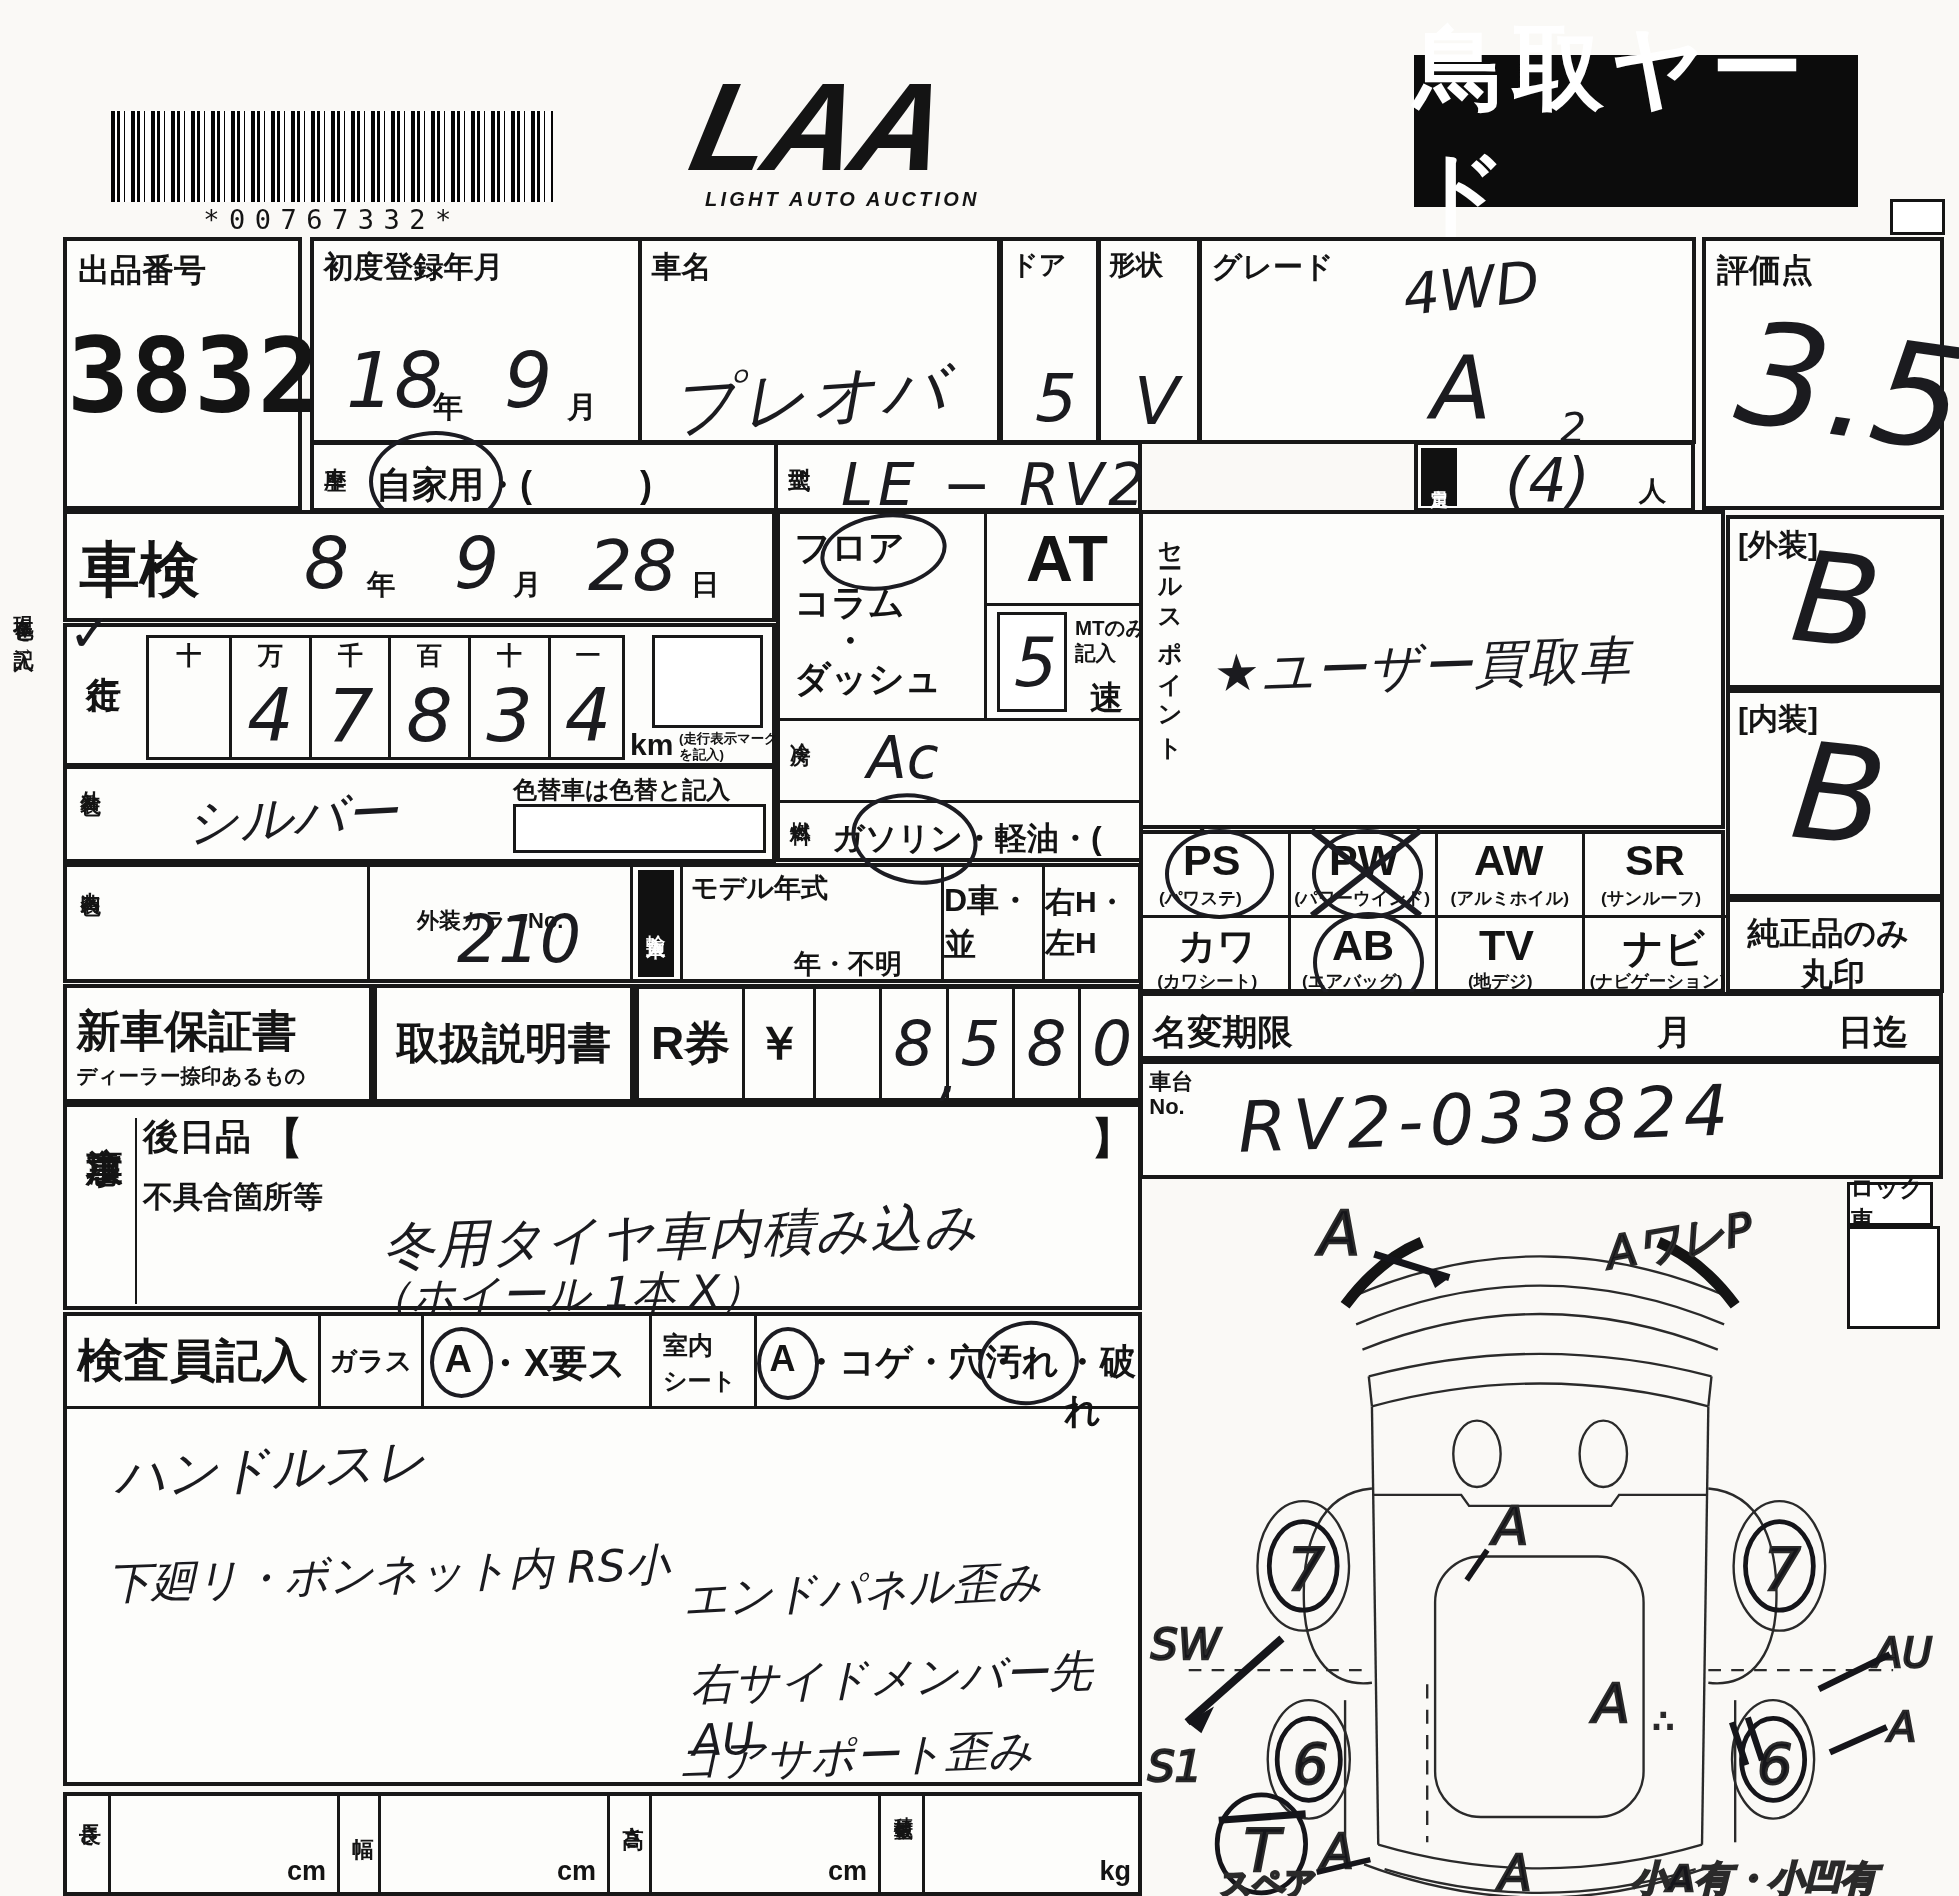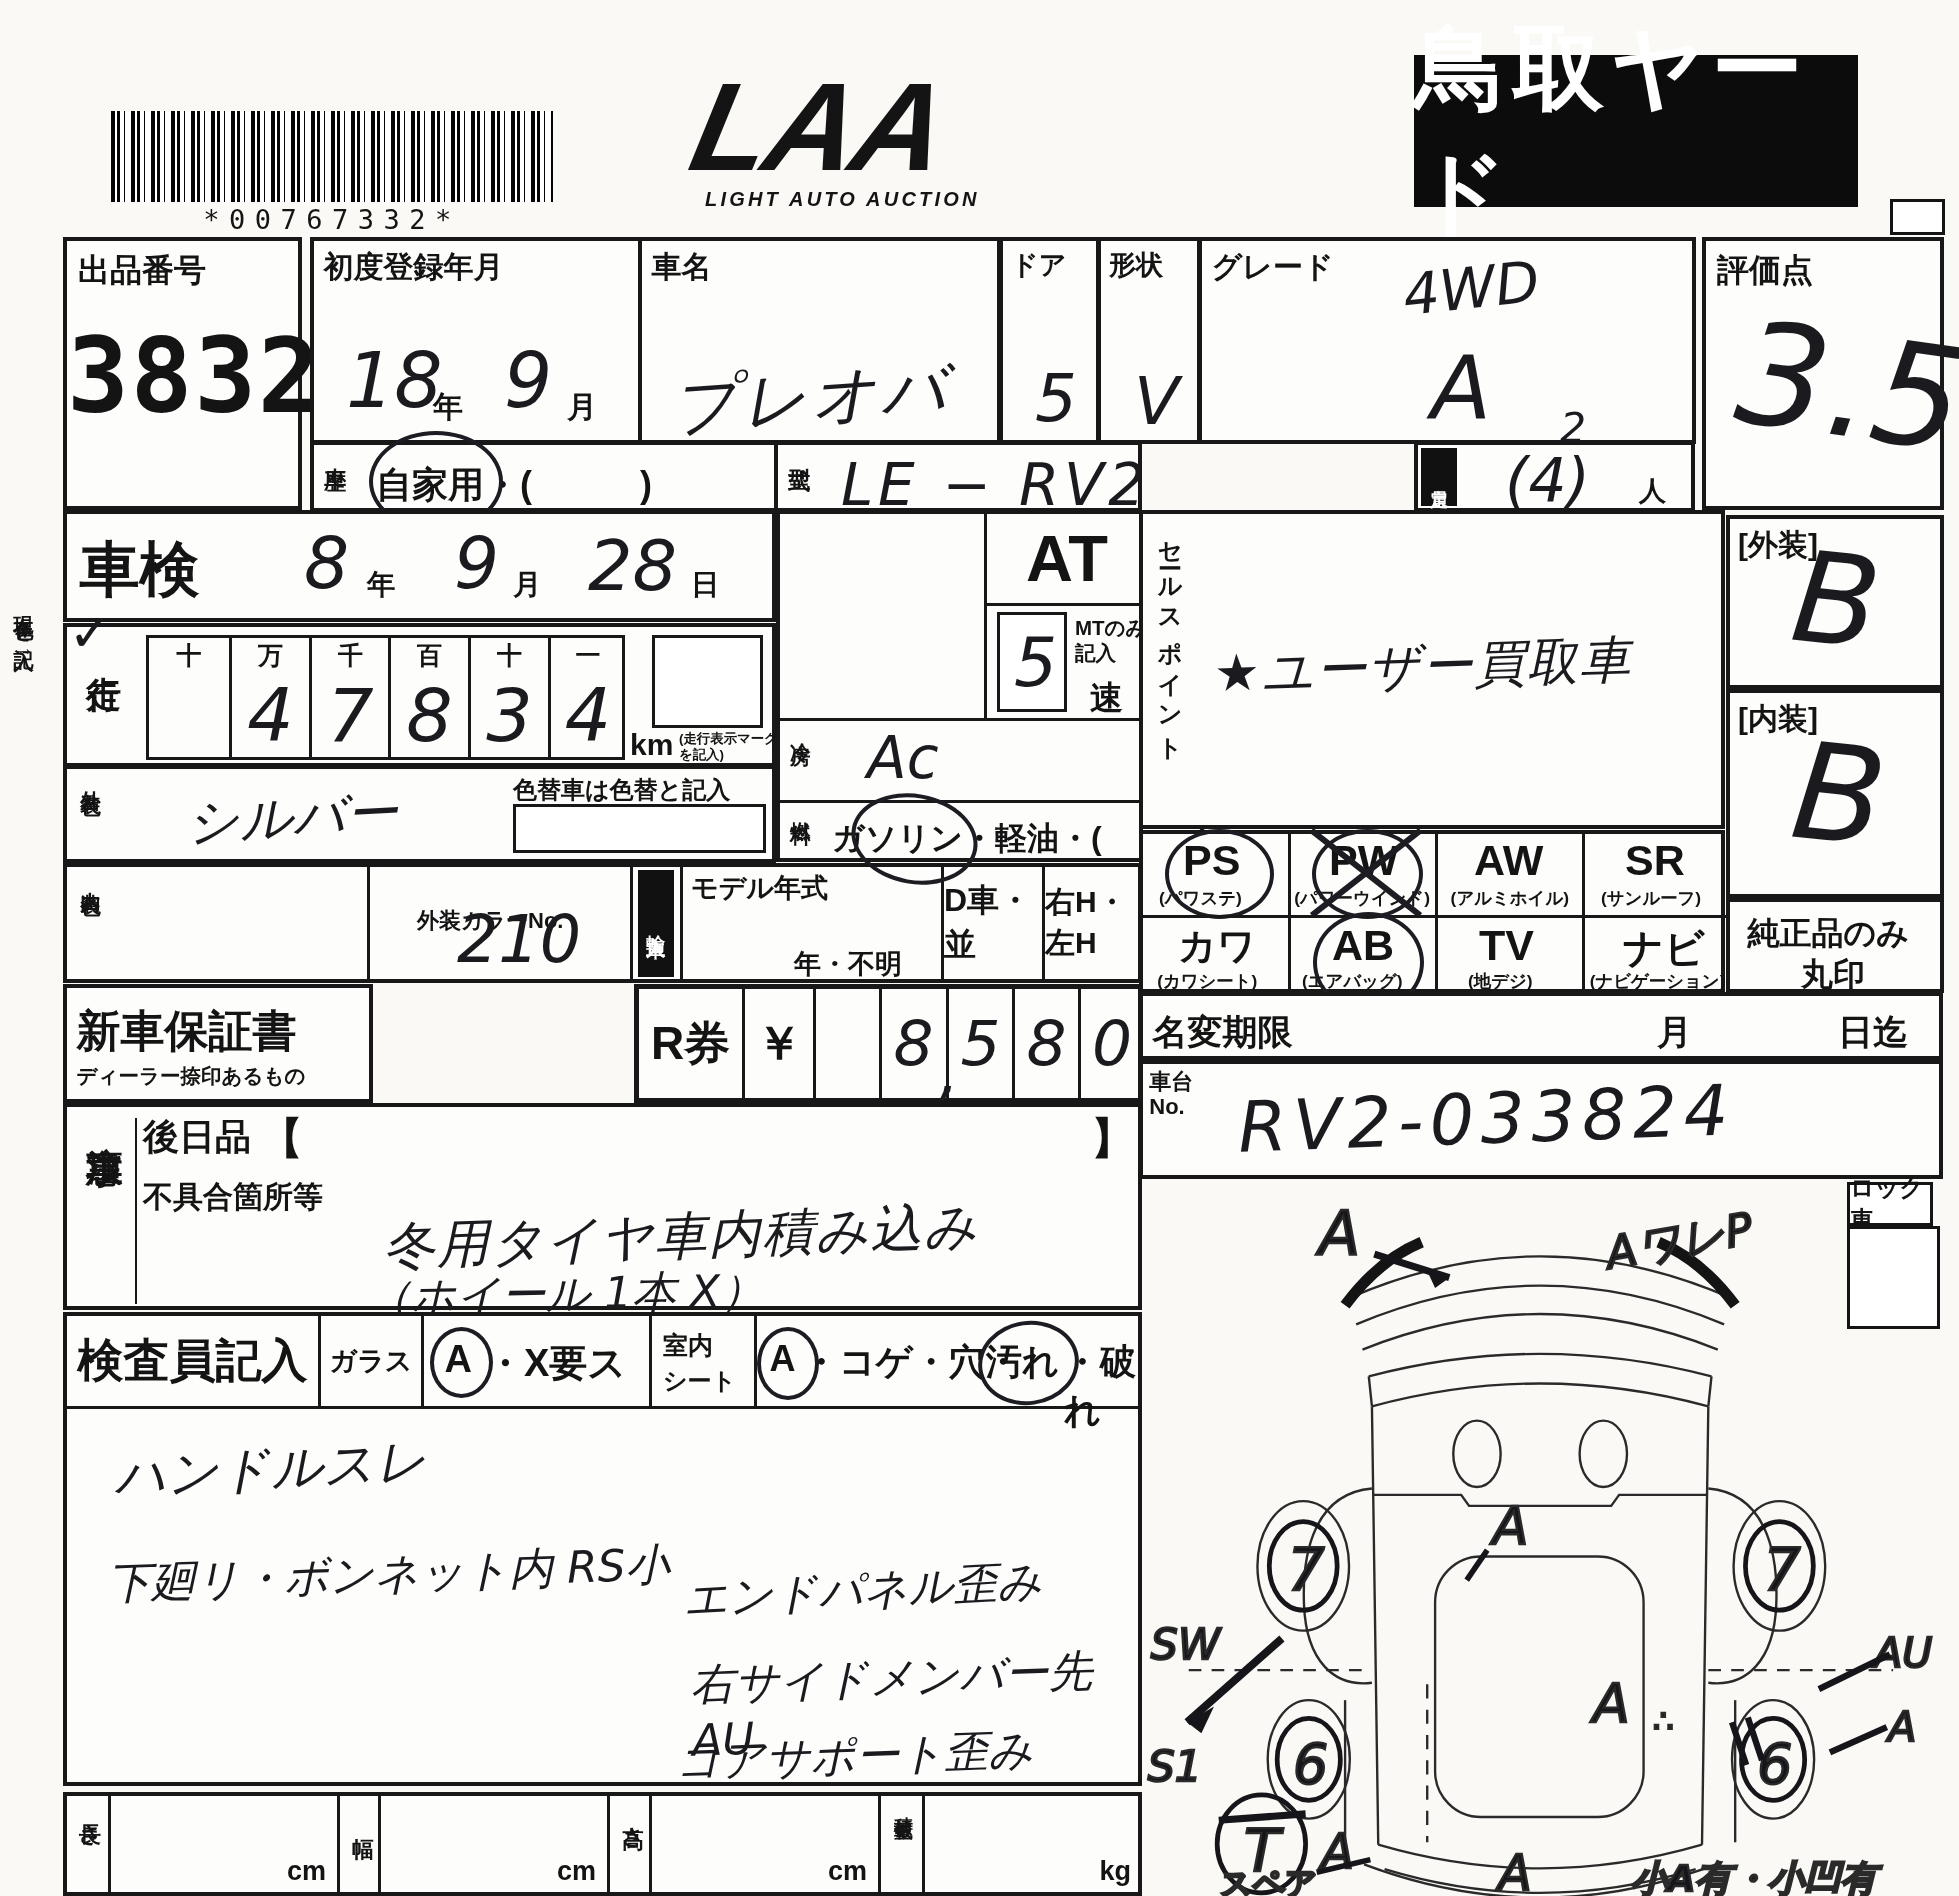--- a/index.html
+++ b/index.html
@@ -145,20 +145,27 @@
     </div>
     <div class="cell" style="left:613px;top:0;width:261px;height:100%;">
       <div class="abs lbl" style="left:8px;top:3.2px;font-size:27px;">モデル年式</div>
       <div class="abs lbl" style="left:111px;top:79px;font-size:27px;">年・不明</div>
     </div>
     <div class="cell flexc lbl" style="left:874px;top:0;width:101px;height:100%;font-size:32px;">D車・並</div>
     <div class="cell flexc lbl" style="left:975px;top:0;width:100px;height:100%;font-size:30px;">右H・左H</div>
   </div>
 
   <div class="box" style="left:776px;top:510px;width:367px;height:352px;">
+    <div class="abs" style="left:0;top:0;width:204px;height:204px;">
+      <div class="abs lbl" style="left:14.2px;top:9.5px;font-size:36px;">フロア</div>
+      <div class="oval" style="left:40px;top:0px;width:119px;height:68px;transform:rotate(-8deg);"></div>
+      <div class="abs lbl" style="left:14.2px;top:65px;font-size:36px;">コラム</div>
+      <div class="abs lbl" style="left:52px;top:103px;font-size:36px;">・</div>
+      <div class="abs lbl" style="left:14.2px;top:141px;font-size:36px;">ダッシュ</div>
+    </div>
     <div class="cell flexc" style="left:204px;top:0;width:163px;height:92px;border-bottom:3.2px solid #181818;">
       <span class="lbl" style="font-size:65px;font-weight:900;">AT</span>
     </div>
     <div class="cell" style="left:204px;top:92px;width:163px;height:112px;">
       <div class="abs" style="left:9.5px;top:6.3px;width:70px;height:100px;border:3.2px solid #181818;background:#fff;"></div>
       <div class="abs hw" style="left:27px;top:17.4px;font-size:68px;">5</div>
       <div class="abs lbl" style="left:88px;top:8px;font-size:20.5px;">MTのみ</div>
       <div class="abs lbl" style="left:88px;top:33px;font-size:20.5px;">記入</div>
       <div class="abs lbl" style="left:103px;top:70px;font-size:33px;">速</div>
     </div>
@@ -236,20 +243,23 @@
     <div class="abs lbl" style="left:695px;top:12.6px;font-size:35px;">日迄</div>
   </div>
   <div class="box" style="left:1139px;top:1060px;width:804px;height:119px;">
     <div class="abs lbl" style="left:6.3px;top:4.7px;width:49px;font-size:22px;line-height:25px;word-break:break-all;">車台No.</div>
     <div class="abs hw" style="left:95px;top:14.2px;font-size:70px;letter-spacing:6.3px;transform:rotate(-2deg);white-space:nowrap;">RV2-033824</div>
   </div>
 
   <div class="box" style="left:63px;top:984px;width:310px;height:119px;">
     <div class="abs lbl" style="left:9.5px;top:14.2px;font-size:44px;font-weight:900;">新車保証書</div>
     <div class="abs lbl" style="left:9.5px;top:74px;font-size:20.5px;">ディーラー捺印あるもの</div>
+  </div>
+  <div class="box flexc" style="left:373px;top:984px;width:261px;height:119px;">
+    <span class="lbl" style="font-size:43px;font-weight:900;">取扱説明書</span>
   </div>
   <div class="box" style="left:634px;top:984px;width:509px;height:119px;border-width:5.5px;">
     <div class="abs flexc lbl" style="left:0;top:0;width:103px;height:100%;font-size:46px;font-weight:900;">R券</div>
     <div class="cell flexc lbl" style="left:103px;top:0;width:71px;height:100%;font-size:46px;">￥</div>
     <div class="cell flexc hw" style="left:174px;top:0;width:66px;height:100%;font-size:63px;"></div>
     <div class="cell flexc hw" style="left:240px;top:0;width:66px;height:100%;font-size:63px;">8</div>
     <div class="cell flexc hw" style="left:307px;top:0;width:66px;height:100%;font-size:63px;">5</div>
     <div class="cell flexc hw" style="left:373px;top:0;width:66px;height:100%;font-size:63px;">8</div>
     <div class="cell flexc hw" style="left:439px;top:0;width:65px;height:100%;font-size:63px;">0</div>
     <div class="abs hw" style="left:300px;top:47px;font-size:63px;">,</div>

